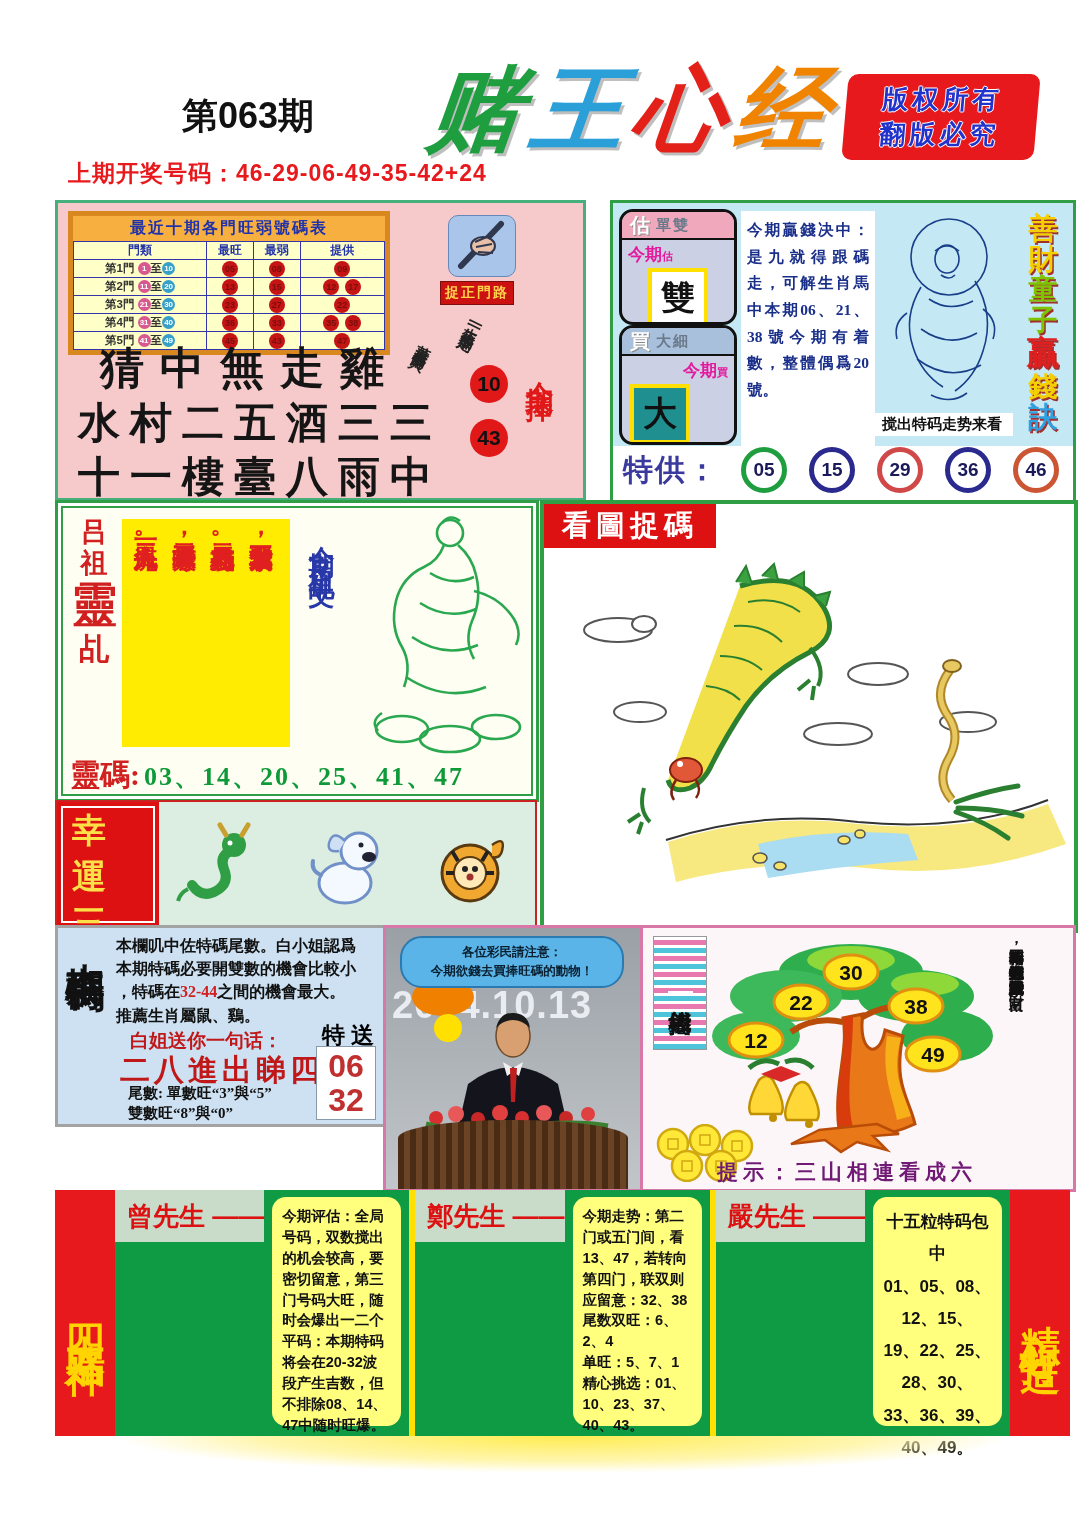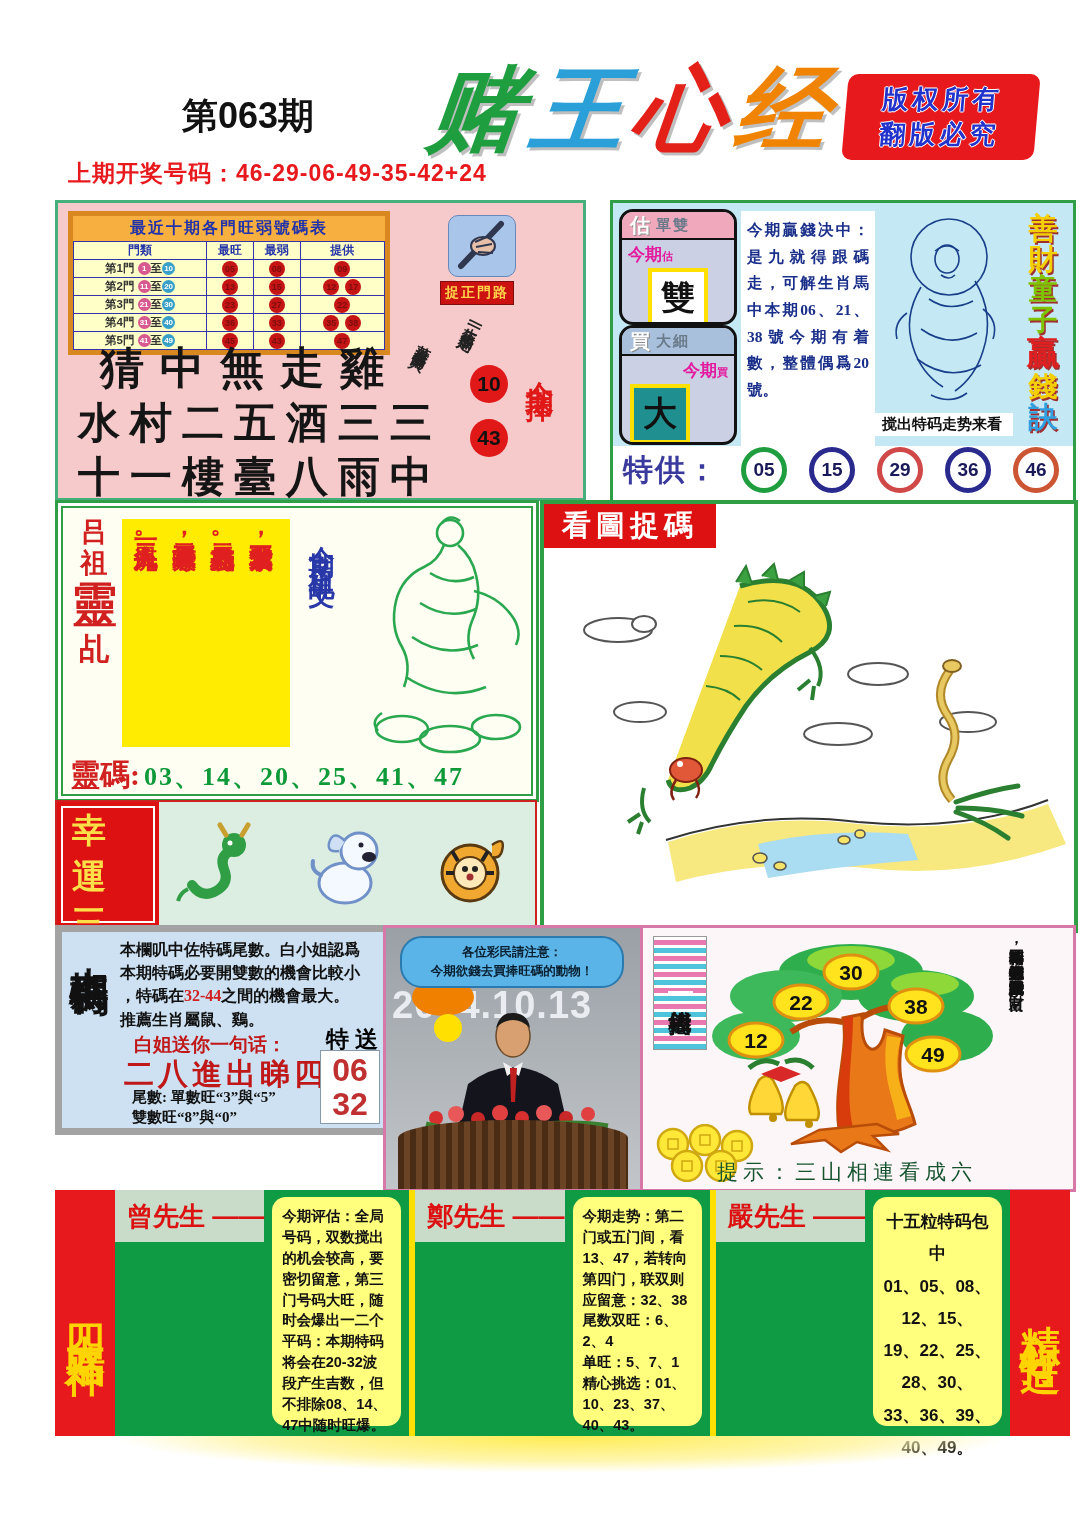--- a/index.html
+++ b/index.html
@@ -108,21 +108,21 @@
             justify-content:space-evenly;align-items:center;color:#fde047;font-family:"Liberation Serif",serif;
             font-weight:900;font-size:34px;letter-spacing:8px;padding-left:9px;}
   .lk-animals{left:102px;top:0;right:0;height:100%;display:flex;justify-content:space-around;align-items:center;}
 
   
   #panel-katu{left:540px;top:500px;width:530px;height:425px;background:#fff;border:4px solid #2f9e44;}
   .kt-title{left:0;top:0;width:172px;height:44px;background:#dd1111;color:#fff;font-weight:900;
             font-size:29px;letter-spacing:5px;display:flex;align-items:center;justify-content:center;}
 
   
-  #panel-tema{left:55px;top:925px;width:325px;height:196px;background:#cde1f2;border:7px solid #a3a3a3;}
+  #panel-tema{left:55px;top:925px;width:325px;height:196px;background:#cde1f2;border:3px solid #a3a3a3;}
   .tm-side{left:8px;top:4px;writing-mode:vertical-rl;text-orientation:upright;
            font-family:"Liberation Serif",serif;font-weight:900;font-size:39px;color:#111;line-height:1;letter-spacing:4px;}
   .tm-para{left:58px;top:6px;width:262px;font-family:"Liberation Serif",serif;font-weight:700;
            font-size:16px;line-height:1.45;color:#111;white-space:pre-line;}
   .tm-para .rg{color:#d02020;}
   .tm-red1{left:72px;top:100px;color:#c01818;font-family:"Liberation Serif",serif;font-weight:900;font-size:19px;}
   .tm-red2{left:62px;top:122px;color:#c01818;font-family:"Liberation Serif",serif;font-weight:900;
            font-size:30px;letter-spacing:4px;}
   .tm-tesong{left:264px;top:92px;font-family:"Liberation Serif",serif;font-weight:900;font-size:23px;letter-spacing:6px;}
   .tm-numbox{left:258px;top:118px;width:58px;height:72px;background:#fff;border:1px solid #8899aa;
@@ -149,22 +149,22 @@
   #panel-tree{left:640px;top:925px;width:430px;height:261px;border:3px solid #d878a8;background:#fdf6f9;}
   .tr-flag{left:10px;top:8px;width:52px;height:112px;border:1px solid #999;
            background:repeating-linear-gradient(0deg,#4ec4da 0 5px,#fff 5px 8px,#e878b0 8px 13px,#fff 13px 16px);
            display:flex;align-items:center;justify-content:center;}
   .tr-flag .txt{writing-mode:vertical-rl;text-orientation:upright;background:#fff;padding:2px 1px;
                 font-family:"Liberation Serif",serif;font-weight:900;font-size:23px;color:#111;line-height:1;}
   .tr-svg{left:58px;top:6px;}
   .tr-coins{left:10px;top:196px;}
   .tr-legend{left:362px;top:10px;height:218px;writing-mode:vertical-rl;text-orientation:upright;
              font-family:"Liberation Serif",serif;font-weight:700;font-size:15px;line-height:1.5;color:#111;}
-  .tr-hint{left:74px;top:230px;font-family:"Liberation Serif",serif;font-weight:400;font-size:21px;
-           letter-spacing:5px;color:#14532d;}
+  .tr-hint{left:74px;top:230px;font-family:"Liberation Serif",serif;font-weight:700;font-size:21px;
+           letter-spacing:5px;color:#701a75;}
 
   
   #panel-experts{left:55px;top:1190px;width:1015px;height:246px;display:flex;}
   .banner{width:60px;background:#e8191c;display:flex;align-items:center;justify-content:center;}
   .banner .v{writing-mode:vertical-rl;text-orientation:upright;color:#ffd400;font-weight:900;
              font-size:40px;letter-spacing:10px;font-family:"Liberation Serif",serif;}
   .exmid{flex:1;display:flex;background:#0f9a44;}
   .excol{flex:1;display:flex;flex-direction:row;}
   .excol + .excol{border-left:6px solid #ffe000;}
   .exhead{height:52px;background:#c9dcc9;display:flex;align-items:center;}

